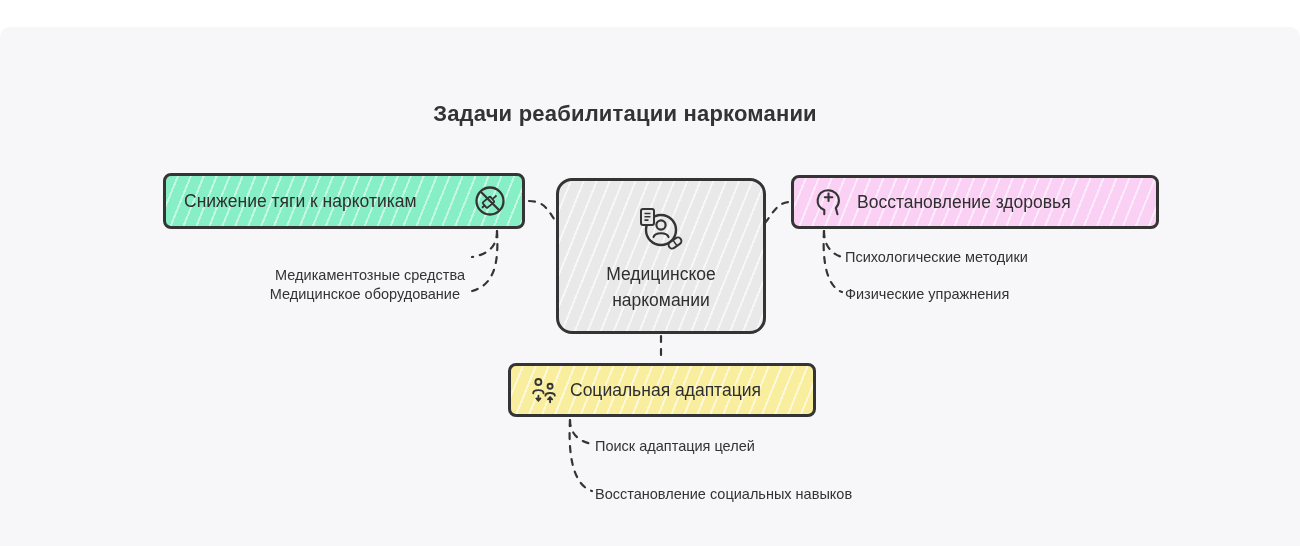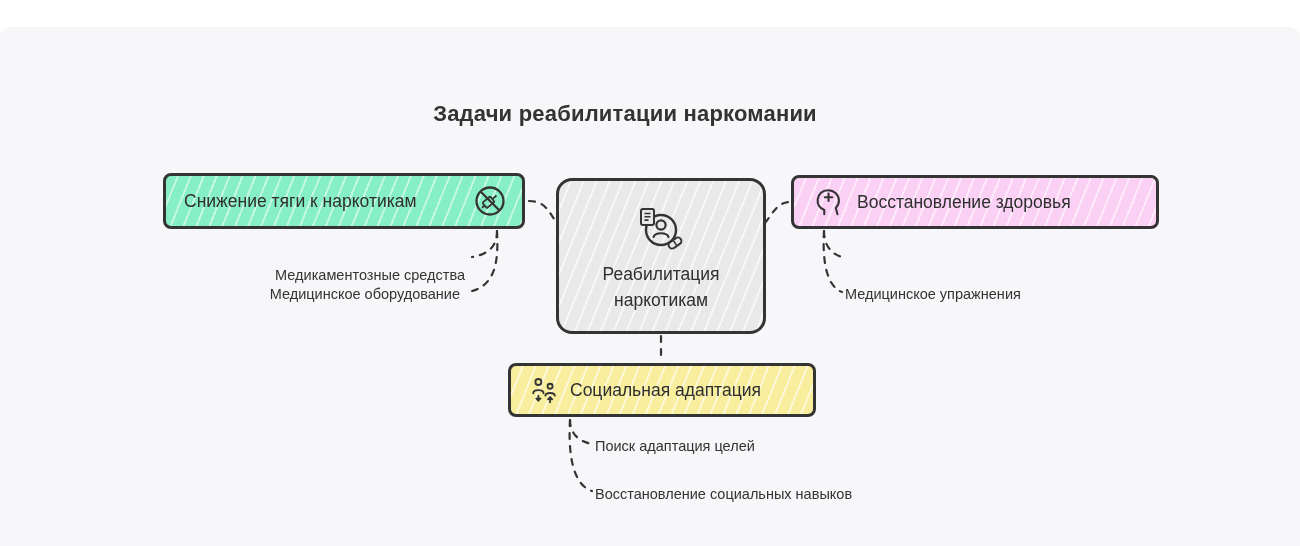--- a/index.html
+++ b/index.html
@@ -75,21 +75,21 @@
         <line x1="9.5" y1="13.8" x2="15.5" y2="13.8" stroke="#343434" stroke-width="1.6"></line>
         <line x1="9.5" y1="17.1" x2="13.5" y2="17.1" stroke="#343434" stroke-width="1.6"></line>
         <circle cx="26" cy="22" r="4.6" fill="none" stroke="#343434" stroke-width="2.2"></circle>
         <path d="M18.5 34 c1.5 -5 13.5 -5 15 0" fill="none" stroke="#343434" stroke-width="2.2" stroke-linecap="round"></path>
         <g transform="rotate(-35 40 40)">
           <rect x="33" y="36.5" width="14" height="7" rx="3.5" fill="#e9e9e9" stroke="#343434" stroke-width="2"></rect>
           <line x1="40" y1="36.5" x2="40" y2="43.5" stroke="#343434" stroke-width="1.6"></line>
         </g>
       </svg>
     </span>
-    <div class="label">Реабилитация наркотикам</div>
+    <div class="label">Медицинское наркомании</div>
   </div>
 
   <div class="node branch branch-left">
     <span class="label">Снижение тяги к наркотикам</span>
     <span class="icon">
       <svg width="36" height="36" viewBox="0 0 36 36">
         <circle cx="18" cy="18" r="13.5" fill="none" stroke="#343434" stroke-width="2.3"></circle>
         <g transform="rotate(-40 18 18)" stroke="#343434" stroke-width="1.8" fill="none">
           <rect x="11" y="14.5" width="10" height="7" rx="1"></rect>
           <line x1="21" y1="18" x2="26.5" y2="18"></line>
@@ -122,19 +122,20 @@
           <path d="M22.5 29 v-5 M20.3 26 L22.5 23.7 24.7 26"></path>
         </g>
       </svg>
     </span>
     <span class="label">Социальная адаптация</span>
   </div>
 
   <div class="child-label child-left" style="right:835px;top:240px;">Медикаментозные средства</div>
   <div class="child-label child-left" style="right:840px;top:259px;">Медицинское оборудование</div>
 
-  <div class="child-label" style="left:845px;top:259px;">Медицинское упражнения</div>
+  <div class="child-label" style="left:845px;top:222px;">Психологические методики</div>
+  <div class="child-label" style="left:845px;top:259px;">Физические упражнения</div>
 
   <div class="child-label" style="left:595px;top:411px;">Поиск адаптация целей</div>
   <div class="child-label" style="left:595px;top:459px;">Восстановление социальных навыков</div>
 
   <div class="footer-bar"></div>
 </div>
 
 </body></html>

